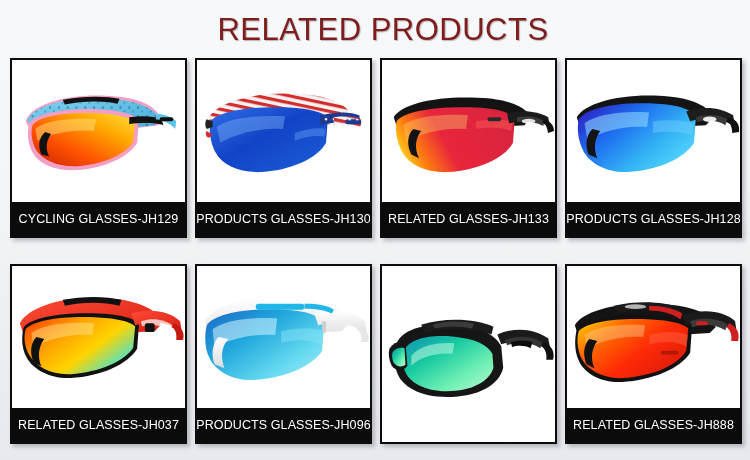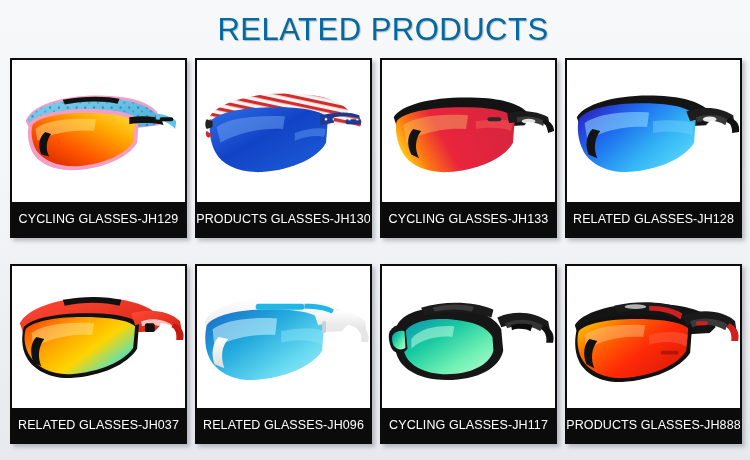--- a/index.html
+++ b/index.html
@@ -8,21 +8,21 @@
     font-family:"Liberation Sans","DejaVu Sans",sans-serif;
     background:linear-gradient(180deg,#f7f8fa 0%,#f5f6f8 35%,#eceef2 75%,#e7e9ee 100%);
   }
   .page{position:relative;width:750px;height:460px;box-sizing:border-box;}
 
   .title{
     text-align:center;
     font-size:31px;
     font-weight:400;
     letter-spacing:0.5px;
-    color:#0369a1;
+    color:#7f1d1d;
     padding-top:13px;
     line-height:1.1;
     text-shadow:1px 1px 1px rgba(130,130,140,0.55);
     font-family:"Liberation Sans","DejaVu Sans",sans-serif;
     margin-left:16px;
   }
 
   .grid{
     display:grid;
     grid-template-columns:repeat(4,177px);
@@ -152,21 +152,21 @@
           <path d="M22 66 C32 58 58 54 88 56 L86 70 C66 68 38 74 25 84 Z" fill="#ffe272" opacity="0.35"></path>
           <path d="M96 62 C112 60 126 60 134 62 L132 72 C122 68 108 68 96 70 Z" fill="#ff6a5a" opacity="0.4"></path>
           <path d="M30 96 C25 86 26 76 32 70 L40 72 C34 80 33 90 38 100 Z" fill="#131313"></path>
           <path d="M128 54 C144 50 160 52 170 58 L172 68 C164 62 148 60 130 64 Z" fill="#1b1b1b"></path>
           <path d="M138 58 C150 56 160 58 166 62 L165 67 C158 63 148 62 138 63 Z" fill="#3a3a3a"></path>
           <ellipse cx="150" cy="62" rx="7" ry="2.6" fill="#fff" opacity="0.85"></ellipse>
           <path d="M166 60 C172 62 176 66 176 72 L170 74 C169 68 167 64 164 63 Z" fill="#111"></path>
           <rect x="108" y="58" width="14" height="4" rx="2" fill="#2a2a2a"></rect>
         </svg>
       </div>
-      <div class="label">CYCLING GLASSES-JH133</div>
+      <div class="label">RELATED GLASSES-JH133</div>
     </div>
 
     <div class="card">
       <div class="thumb">
         <svg viewBox="0 0 177 144" preserveAspectRatio="xMidYMid meet">
           <defs>
             <linearGradient id="g4lens" x1="0" y1="0.2" x2="1" y2="0.9">
               <stop offset="0%" stop-color="#2a28c8"></stop>
                 <stop offset="30%" stop-color="#1d6ef0"></stop>
               <stop offset="65%" stop-color="#35b6f5"></stop>
@@ -177,21 +177,21 @@
           <path d="M12 60 C20 48 52 42 92 44 C114 45 126 50 132 56 L130 84 C120 100 94 112 62 114 C42 115 24 106 17 93 C11 82 10 68 12 60 Z" fill="url(#g4lens)"></path>
           <path d="M18 64 C28 56 54 51 84 53 L82 68 C62 66 34 72 21 82 Z" fill="#9fe8ff" opacity="0.5"></path>
           <path d="M88 62 C106 60 120 61 130 64 L128 76 C116 72 100 72 88 74 Z" fill="#7ad4ff" opacity="0.42"></path>
           <path d="M22 96 C18 86 20 76 26 70 L34 72 C28 80 27 90 31 100 Z" fill="#141414"></path>
           <path d="M122 52 C140 46 158 48 170 56 L172 68 C162 60 146 56 126 62 Z" fill="#1d1d1d"></path>
           <path d="M132 58 C144 54 156 55 164 60 L162 66 C154 61 144 60 133 63 Z" fill="#3a3a3a"></path>
           <ellipse cx="146" cy="60" rx="7" ry="2.8" fill="#fff" opacity="0.9"></ellipse>
           <path d="M166 58 C174 61 177 66 176 73 L169 74 C169 68 167 63 163 62 Z" fill="#111"></path>
         </svg>
       </div>
-      <div class="label">RELATED GLASSES-JH128</div>
+      <div class="label">PRODUCTS GLASSES-JH128</div>
     </div>
 
     <div class="card">
       <div class="thumb">
         <svg viewBox="0 0 177 144" preserveAspectRatio="xMidYMid meet">
           <defs>
             <linearGradient id="g5lens" x1="0" y1="0.2" x2="1" y2="0.9">
               <stop offset="0%" stop-color="#ff5200"></stop>
                 <stop offset="28%" stop-color="#ffa000"></stop>
               <stop offset="58%" stop-color="#ffd400"></stop>
@@ -238,21 +238,21 @@
           <path d="M16 64 C26 56 50 51 82 53 L80 70 C60 68 30 74 18 84 Z" fill="#d6f6ff" opacity="0.55"></path>
           <path d="M86 66 C104 62 120 62 130 66 L128 80 C116 74 100 74 86 78 Z" fill="#8fe6f8" opacity="0.45"></path>
           <path d="M18 100 C14 90 16 78 22 72 L32 74 C25 82 24 92 28 104 Z" fill="url(#g6frame)"></path>
           <path d="M120 48 C142 42 162 46 172 56 L174 70 C164 60 144 54 124 60 Z" fill="url(#g6frame)"></path>
           <rect x="128" y="56" width="4" height="12" rx="1.5" fill="#cfcfcf"></rect>
           <path d="M166 60 C174 64 177 70 175 77 L168 77 C169 71 167 65 163 64 Z" fill="#e6e6e6"></path>
           <rect x="60" y="38" width="50" height="6" rx="3" fill="#21b6e8"></rect>
           <path d="M110 38 C124 38 134 40 140 44 L138 48 C130 44 120 43 110 43 Z" fill="#21b6e8"></path>
         </svg>
       </div>
-      <div class="label">RELATED GLASSES-JH096</div>
+      <div class="label">PRODUCTS GLASSES-JH096</div>
     </div>
 
     <div class="card">
       <div class="thumb">
         <svg viewBox="0 0 177 144" preserveAspectRatio="xMidYMid meet">
           <defs>
             <linearGradient id="g7lens" x1="0" y1="0" x2="1" y2="1">
               <stop offset="0%" stop-color="#0f8fb4"></stop>
                 <stop offset="35%" stop-color="#17c9a0"></stop>
               <stop offset="70%" stop-color="#6ef0b4"></stop>
@@ -265,21 +265,20 @@
           <path d="M8 66 C12 60 18 58 24 60 L26 84 C22 90 14 90 10 84 C7 78 6 70 8 66 Z" fill="#161616"></path>
           <path d="M11 70 C14 66 19 65 23 66 L24 83 C20 86 15 85 12 81 C10 77 10 72 11 70 Z" fill="url(#g7lens)"></path>
           <path d="M118 52 C136 44 156 46 170 56 L173 70 C160 60 142 56 122 62 Z" fill="#1b1b1b"></path>
           <path d="M126 58 C140 52 154 54 164 60 L162 66 C152 60 140 59 128 63 Z" fill="#343434"></path>
           <path d="M40 42 C66 34 96 36 114 44 L112 52 C94 46 68 44 44 50 Z" fill="#1b1b1b"></path>
           <path d="M52 42 C66 38 82 38 94 41 L92 46 C80 43 66 43 54 46 Z" fill="#3b3b3b"></path>
           <path d="M166 60 C174 64 177 70 175 78 L168 78 C169 72 167 66 163 64 Z" fill="#111"></path>
           <path d="M132 60 C140 58 148 58 154 60 L152 66 C146 63 138 63 133 65 Z" fill="#0b0b0b"></path>
         </svg>
       </div>
-      <div class="label">CYCLING GLASSES-JH117</div>
     </div>
 
     <div class="card">
       <div class="thumb">
         <svg viewBox="0 0 177 144" preserveAspectRatio="xMidYMid meet">
           <defs>
             <linearGradient id="g8lens" x1="0" y1="0.2" x2="1" y2="0.9">
               <stop offset="0%" stop-color="#ffb400"></stop>
                 <stop offset="22%" stop-color="#ff6a00"></stop>
               <stop offset="55%" stop-color="#ff2a06"></stop>
@@ -295,17 +294,17 @@
           <path d="M118 50 C140 42 162 46 172 56 L174 70 C164 58 144 54 122 60 Z" fill="#1a1a1a"></path>
           <path d="M126 56 C140 51 154 53 164 59 L162 65 C152 59 140 58 128 62 Z" fill="#3a3a3a"></path>
           <rect x="132" y="56" width="12" height="4" rx="2" fill="#d01f1f"></rect>
           <path d="M166 58 C174 62 177 68 175 76 L168 76 C169 70 167 64 163 62 Z" fill="#d01f1f"></path>
           <path d="M48 40 C74 34 100 36 116 42 L114 50 C98 44 74 42 52 48 Z" fill="#1a1a1a"></path>
           <path d="M84 40 C98 40 110 43 118 48 L116 54 C108 48 96 45 84 45 Z" fill="#d01f1f"></path>
           <ellipse cx="70" cy="41" rx="11" ry="2.4" fill="#cfcfcf" opacity="0.85"></ellipse>
           <rect x="96" y="86" width="18" height="4" rx="2" fill="#8a1000" opacity="0.6"></rect>
         </svg>
       </div>
-      <div class="label">PRODUCTS GLASSES-JH888</div>
+      <div class="label">RELATED GLASSES-JH888</div>
     </div>
 
   </div>
 </div>
 
 </body></html>

